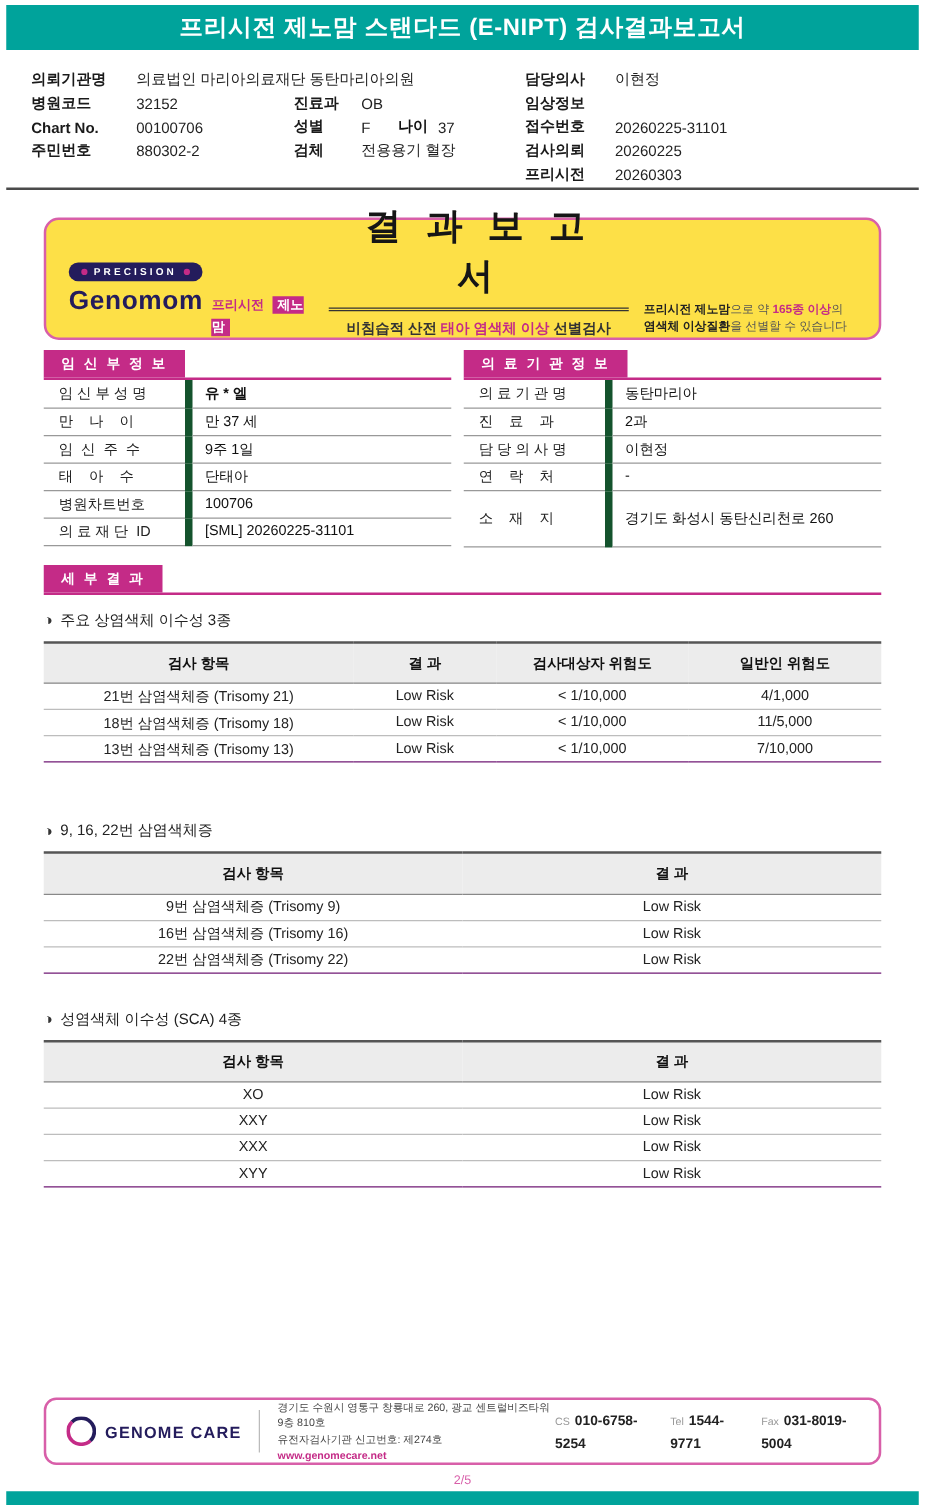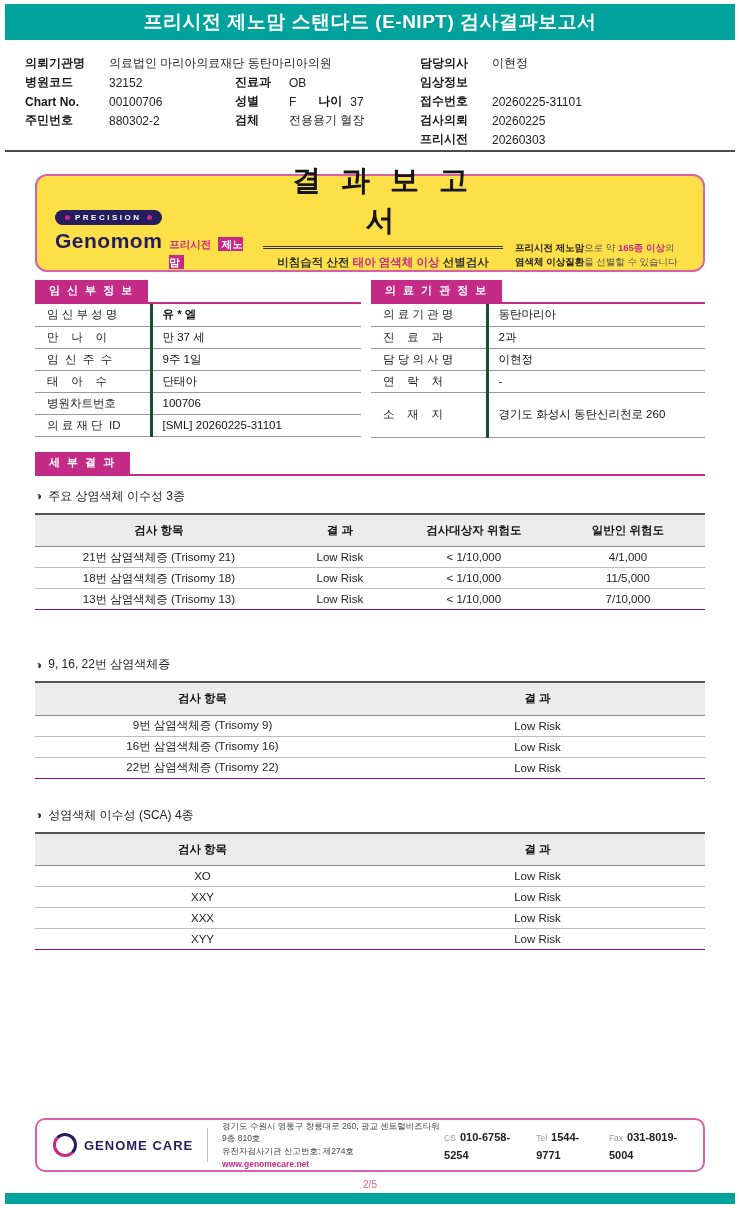--- a/index.html
+++ b/index.html
@@ -70,21 +70,21 @@
   
   .two-col { margin-top:8px; display:flex; gap:10px; }
   .col-l { width:326px; flex:0 0 auto; } .col-r { flex:1; }
   .sec-header { border-bottom:2px solid var(--magenta); }
   .sec-badge {
     display:inline-block; background:var(--magenta); color:#fff; font-size:11px;
     font-weight:bold; letter-spacing:2px; padding:3px 14px 4px;
   }
   .info-table { width:100%; border-collapse:collapse; font-size:11.5px; }
   .info-table td { border-bottom:1px solid #999; height:22px; padding:0; }
-  td.info-label { width:116px; padding-left:12px; border-right:3px solid #14532d; white-space:pre; color:#222; }
+  td.info-label { width:116px; padding-left:12px; border-right:6px solid #14532d; white-space:pre; color:#222; }
   td.info-value { padding-left:10px; color:#111; }
   tr.tall td { height:45px; }
   .val-bold { font-weight:bold; }
   
   .results-header { margin-top:14px; }
   .subsec-head { margin-top:12px; font-size:12px; color:#222; display:flex; align-items:center; gap:6px; }
   .gap-lg { margin-top:46px; } .gap-md { margin-top:28px; }
   .bullet-icon { font-size:12px; color:#333; }
   .res-table { margin-top:8px; width:100%; border-collapse:collapse; font-size:11.5px; text-align:center; }
   .res-table thead tr { background:#ececec; border-top:2px solid #555; border-bottom:1px solid #888; }

